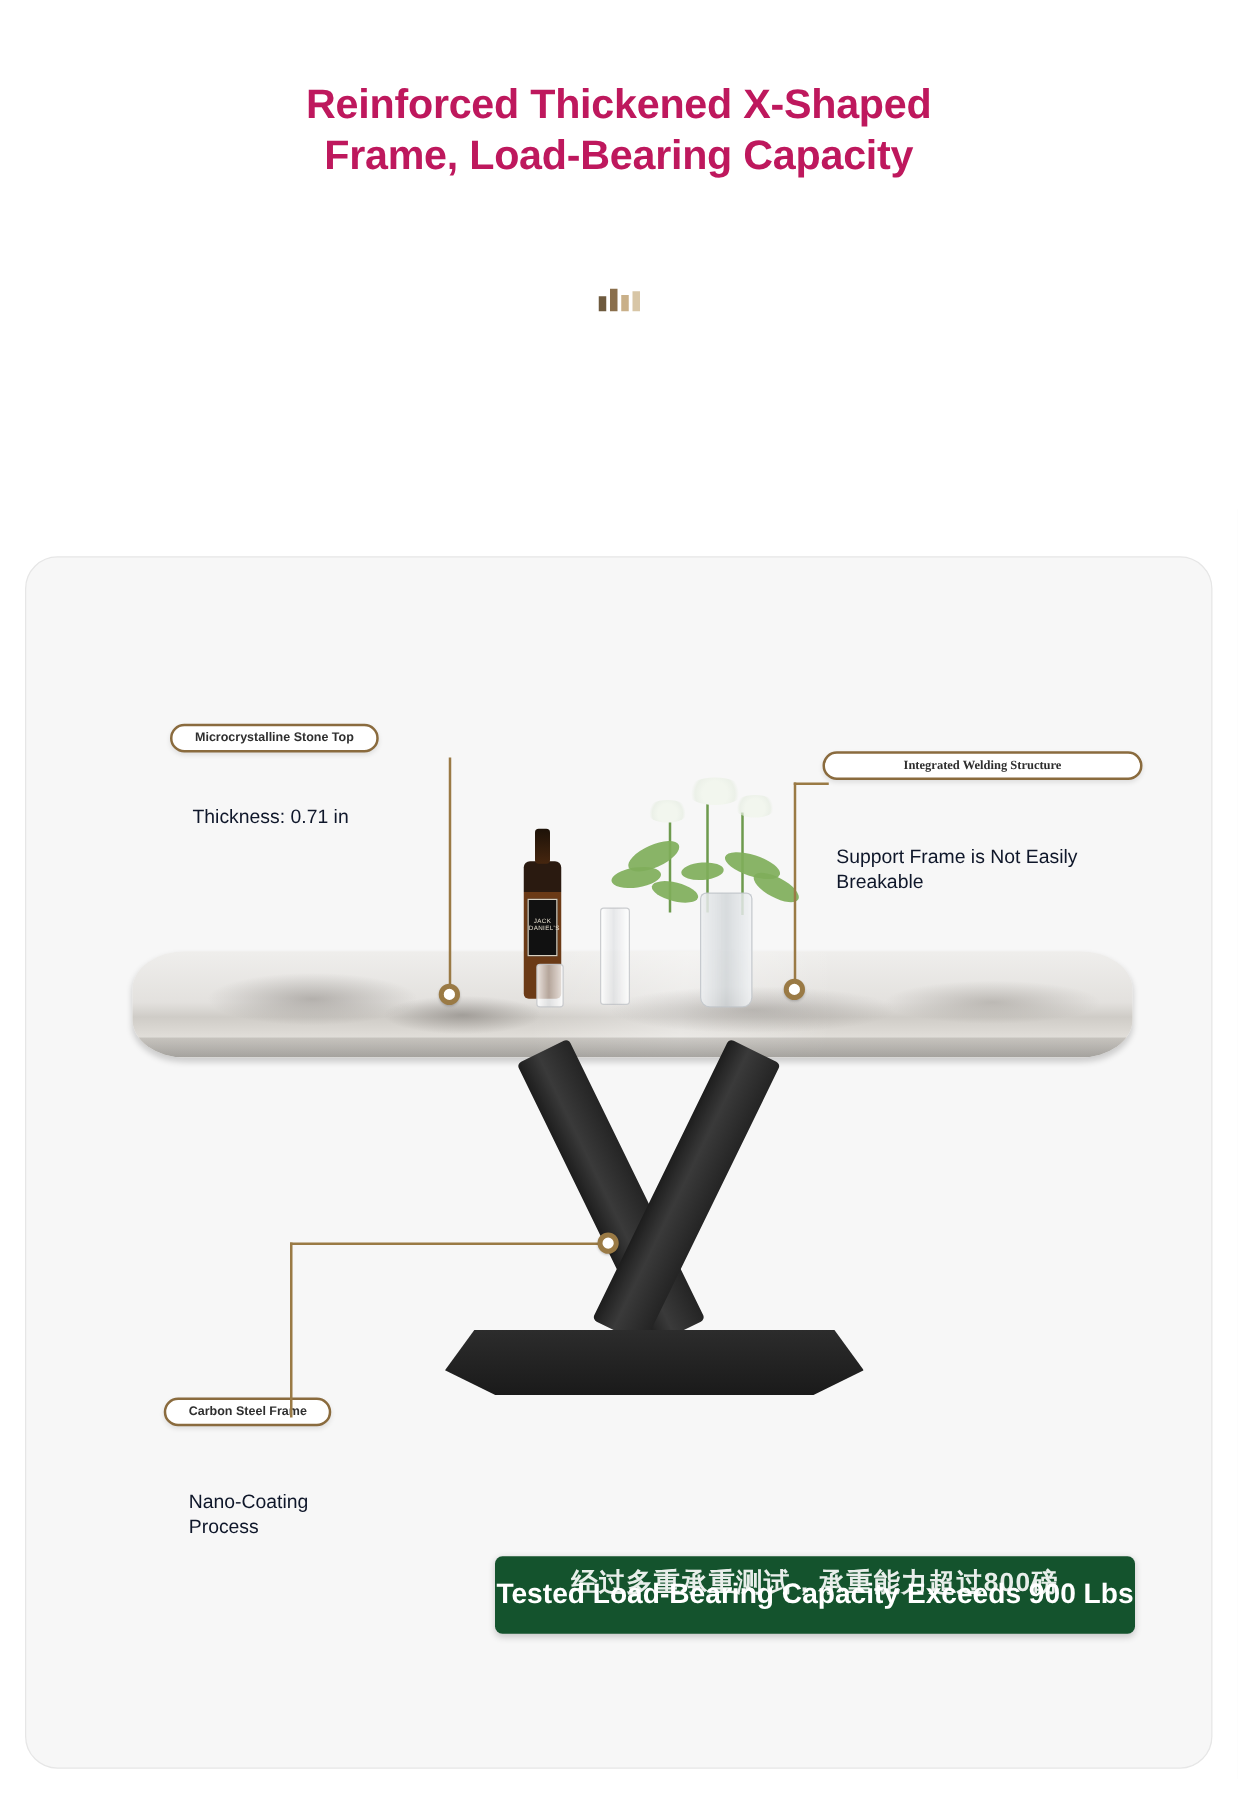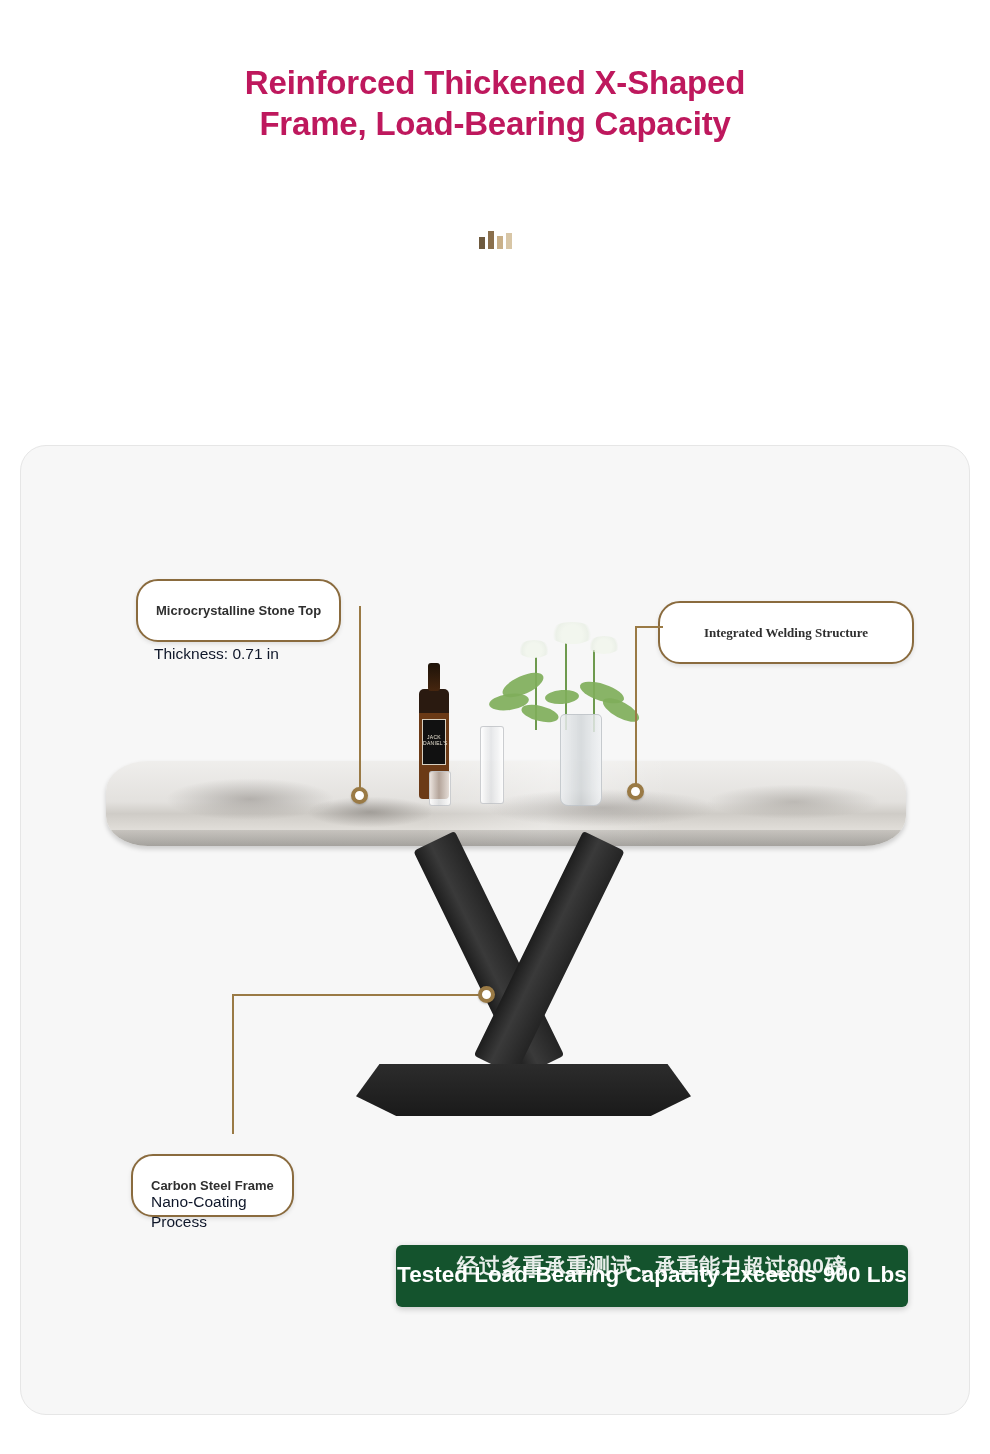--- a/index.html
+++ b/index.html
@@ -206,22 +206,22 @@
     background: radial-gradient(circle at 50% 60%, #f2f6ee 0 38%, rgba(226,235,220,.55) 60%, transparent 72%);
     border-radius: 50%;
   }
 
   
   .pill {
     position: absolute;
     background: #fff;
     border: 2px solid #8a6b3e;
     border-radius: 22px;
-    padding: 20px 18px;
-    font-size: 13px;
+    padding: 0 18px;
+    font-size: 10px;
     font-weight: bold;
     color: #2f2f2f;
     box-shadow: 0 2px 4px rgba(0,0,0,0.10);
     white-space: nowrap;
     line-height: 19px;
   }
   .pill.two-line { white-space: normal; text-align: center; }
   .pill-sub {
     position: absolute;
     font-size: 15.5px;
@@ -328,25 +328,26 @@
       <div class="glass"></div>
       <div class="glass small"></div>
       <div class="vase"></div>
 
       <div class="pill" style="left:115px; top:133px;">Microcrystalline Stone Top</div>
       <div class="pill-sub" style="left:133px; top:198px; width:230px;">Thickness: 0.71 in</div>
       <div class="lead" style="left:338px; top:160px; width:0; height:190px; border-left-width:2px;"></div>
       <div class="dot" style="left:330px; top:341px;"></div>
 
       <div class="pill two-line" style="left:637px; top:155px; width:256px; text-align:center;font-family:Liberation Serif, serif;">Integrated Welding Structure</div>
+      <div class="pill-sub" style="left:648px; top:230px; width:240px;">Support Frame is Not Easily Breakable</div>
       <div class="lead" style="left:614px; top:180px; width:0; height:165px; border-left-width:2px;"></div>
       <div class="lead" style="left:614px; top:180px; width:28px; height:0; border-top-width:2px;"></div>
       <div class="dot" style="left:606px; top:337px;"></div>
 
-      <div class="pill" style="left:110px; top:708px;">Carbon Steel Frame</div>
+      <div class="pill" style="left:110px; top:672px;">Carbon Steel Frame</div>
       <div class="pill-sub" style="left:130px; top:730px; width:150px;margin-top:16px;">Nano-Coating Process</div>
       <div class="lead" style="left:211px; top:548px; width:0; height:140px; border-left-width:2px;"></div>
       <div class="lead" style="left:211px; top:548px; width:254px; height:0; border-top-width:2px;"></div>
       <div class="dot" style="left:457px; top:540px;"></div>
 
     </div>
   </div>
 
   <div class="redbar">
     <div class="cn">经过多重承重测试，承重能力超过800磅</div>

